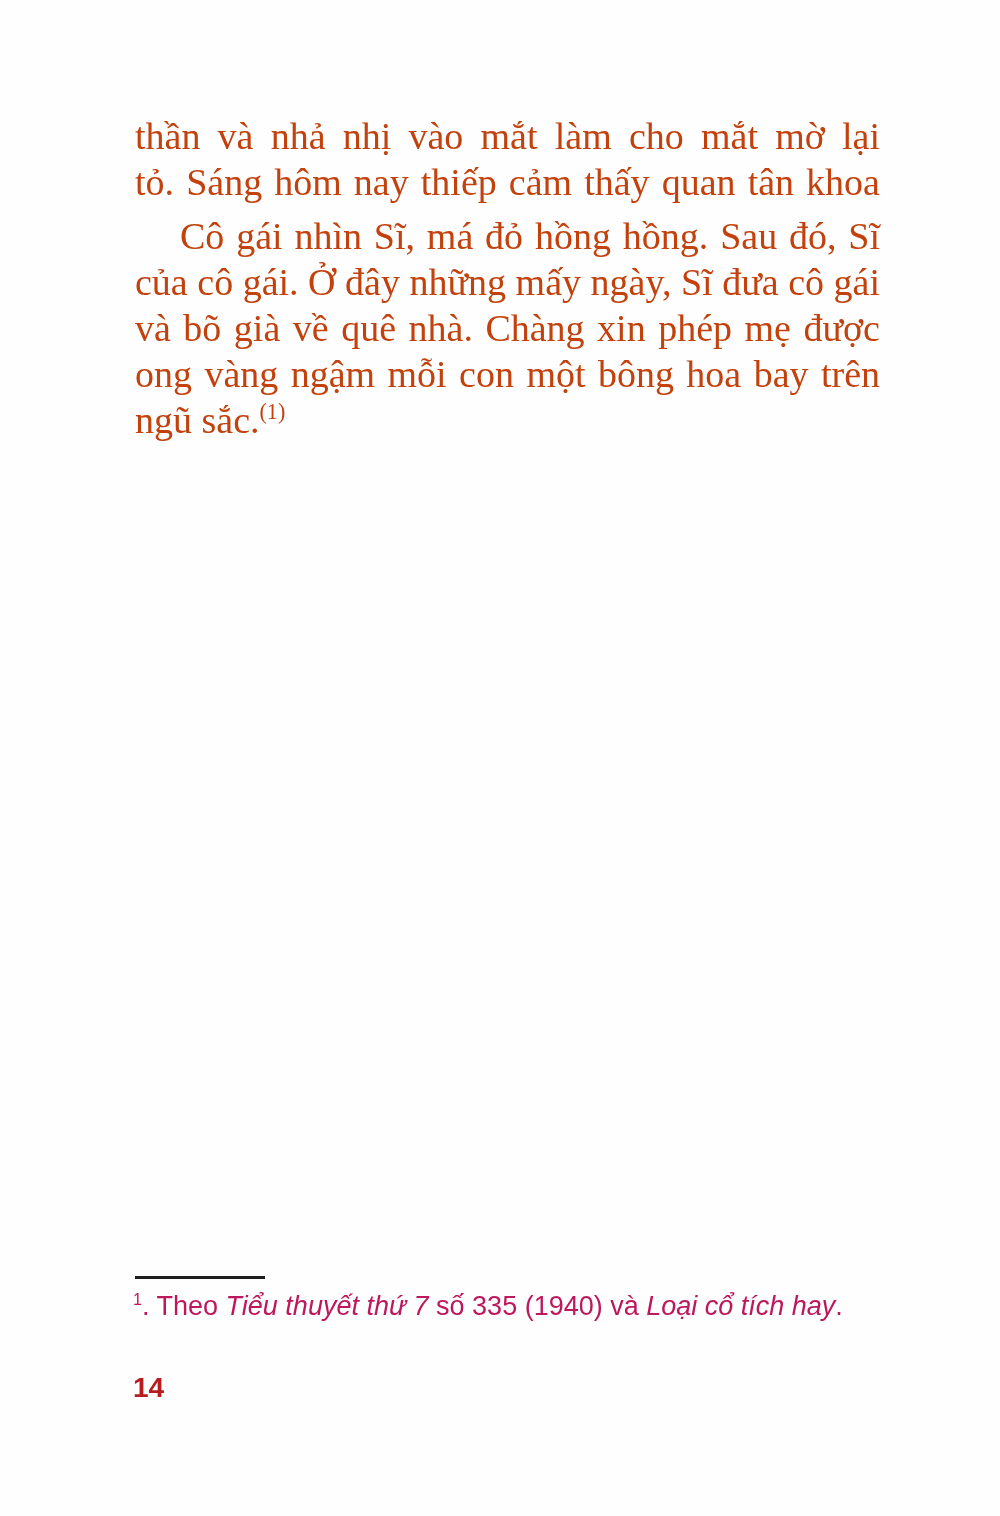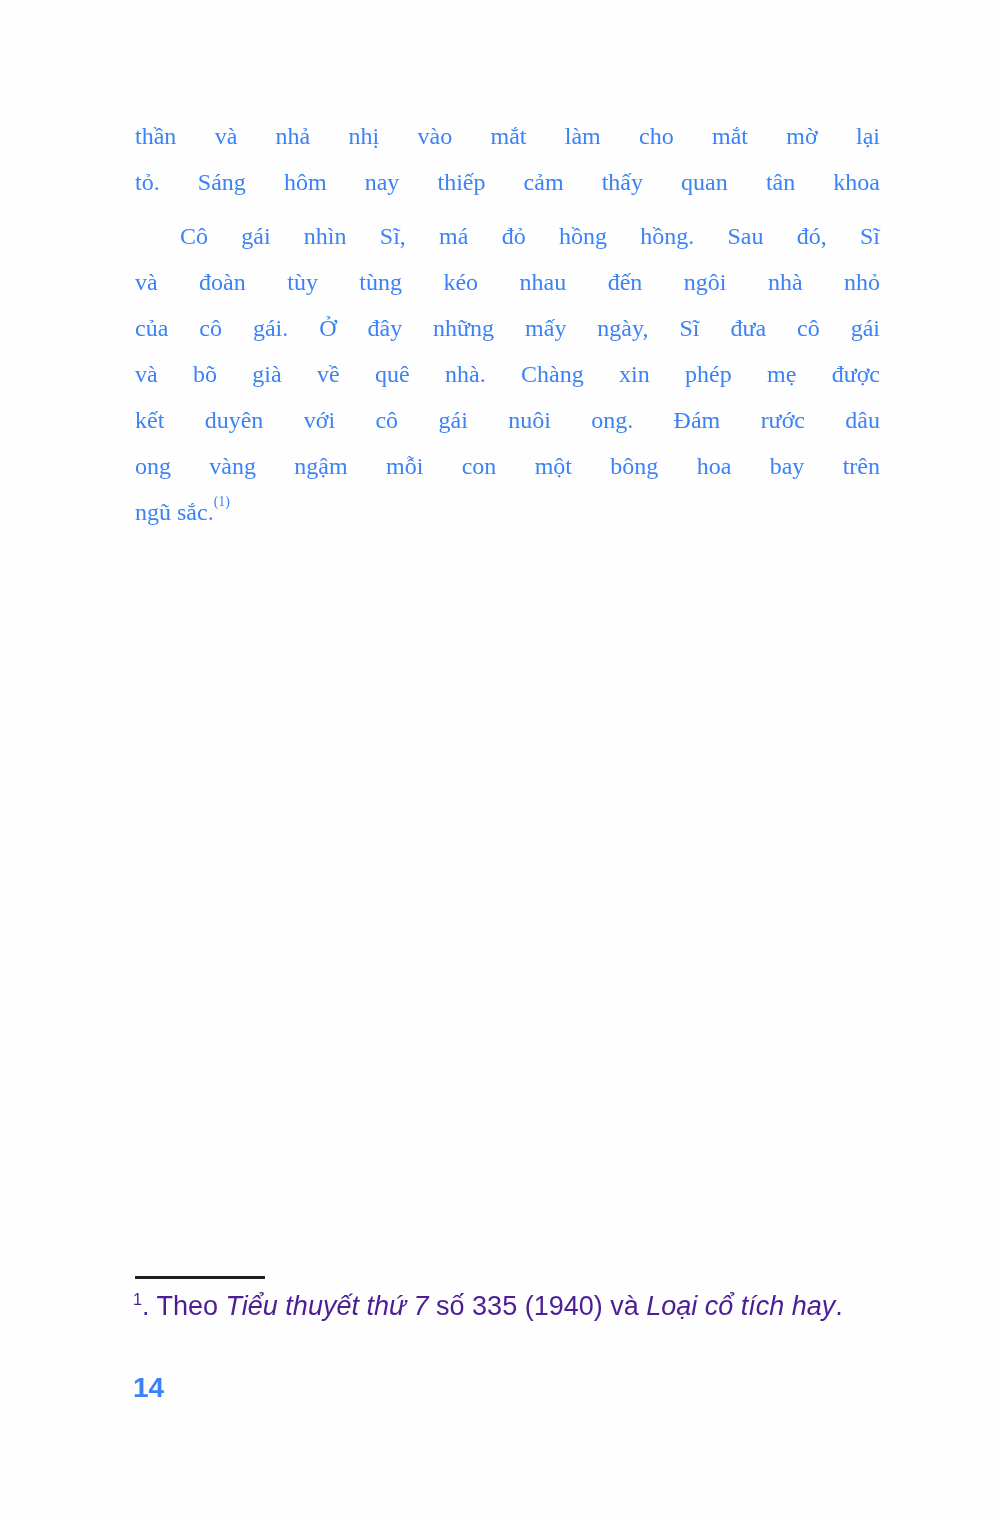--- a/index.html
+++ b/index.html
@@ -15,22 +15,22 @@
     background: #fefefe;
     color: #1a1a1a;
     overflow: hidden;
   }
   .text-block {
     position: absolute;
     left: 135px;
     top: 113px;
     width: 745px;
     font-family: "Liberation Serif", "DejaVu Serif", serif;
-    font-size: 24px;
-    color: #3b82f6;
+    font-size: 38px;
+    color: #c2410c;
   }
   .para { margin: 0; padding: 0; }
   .para + .para { margin-top: 8px; }
   .line {
     height: 46px;
     line-height: 46px;
     white-space: normal;
     overflow: visible;
   }
   .line.j {
@@ -56,58 +56,56 @@
   }
   .footnote {
     position: absolute;
     left: 133px;
     top: 1288px;
     width: 750px;
     margin: 0;
     font-family: "Liberation Sans", "DejaVu Sans", sans-serif;
     font-size: 27px;
     line-height: 36px;
-    color: #4c1d95;
+    color: #be185d;
   }
   .footnote sup {
     font-size: 0.6em;
     vertical-align: 10px;
     line-height: 0;
   }
   .footnote em {
     font-style: italic;
   }
   .page-number {
     position: absolute;
     left: 133px;
     top: 1372px;
     font-family: "Liberation Sans", "DejaVu Sans", sans-serif;
     font-size: 28px;
     font-weight: bold;
-    color: #3b82f6;
+    color: #b91c1c;
   }
 </style>
 </head>
 <body>
 
 <div class="page">
 
   <main class="text-block">
 
     <div class="para">
       <div class="line j">thần và nhả nhị vào mắt làm cho mắt mờ lại</div>
       <div class="line j">tỏ. Sáng hôm nay thiếp cảm thấy quan tân khoa</div>
     </div>
 
     <div class="para">
       <div class="line j indent">Cô gái nhìn Sĩ, má đỏ hồng hồng. Sau đó, Sĩ</div>
-      <div class="line j">và đoàn tùy tùng kéo nhau đến ngôi nhà nhỏ</div>
       <div class="line j">của cô gái. Ở đây những mấy ngày, Sĩ đưa cô gái</div>
       <div class="line j">và bõ già về quê nhà. Chàng xin phép mẹ được</div>
-      <div class="line j">kết duyên với cô gái nuôi ong. Đám rước dâu</div>
       <div class="line j">ong vàng ngậm mỗi con một bông hoa bay trên</div>
       <div class="line">
         <span>ngũ sắc.</span><sup class="body-ref">(1)</sup>
       </div>
     </div>
 
   </main>
 
   <div class="footnote-divider"></div>
 

